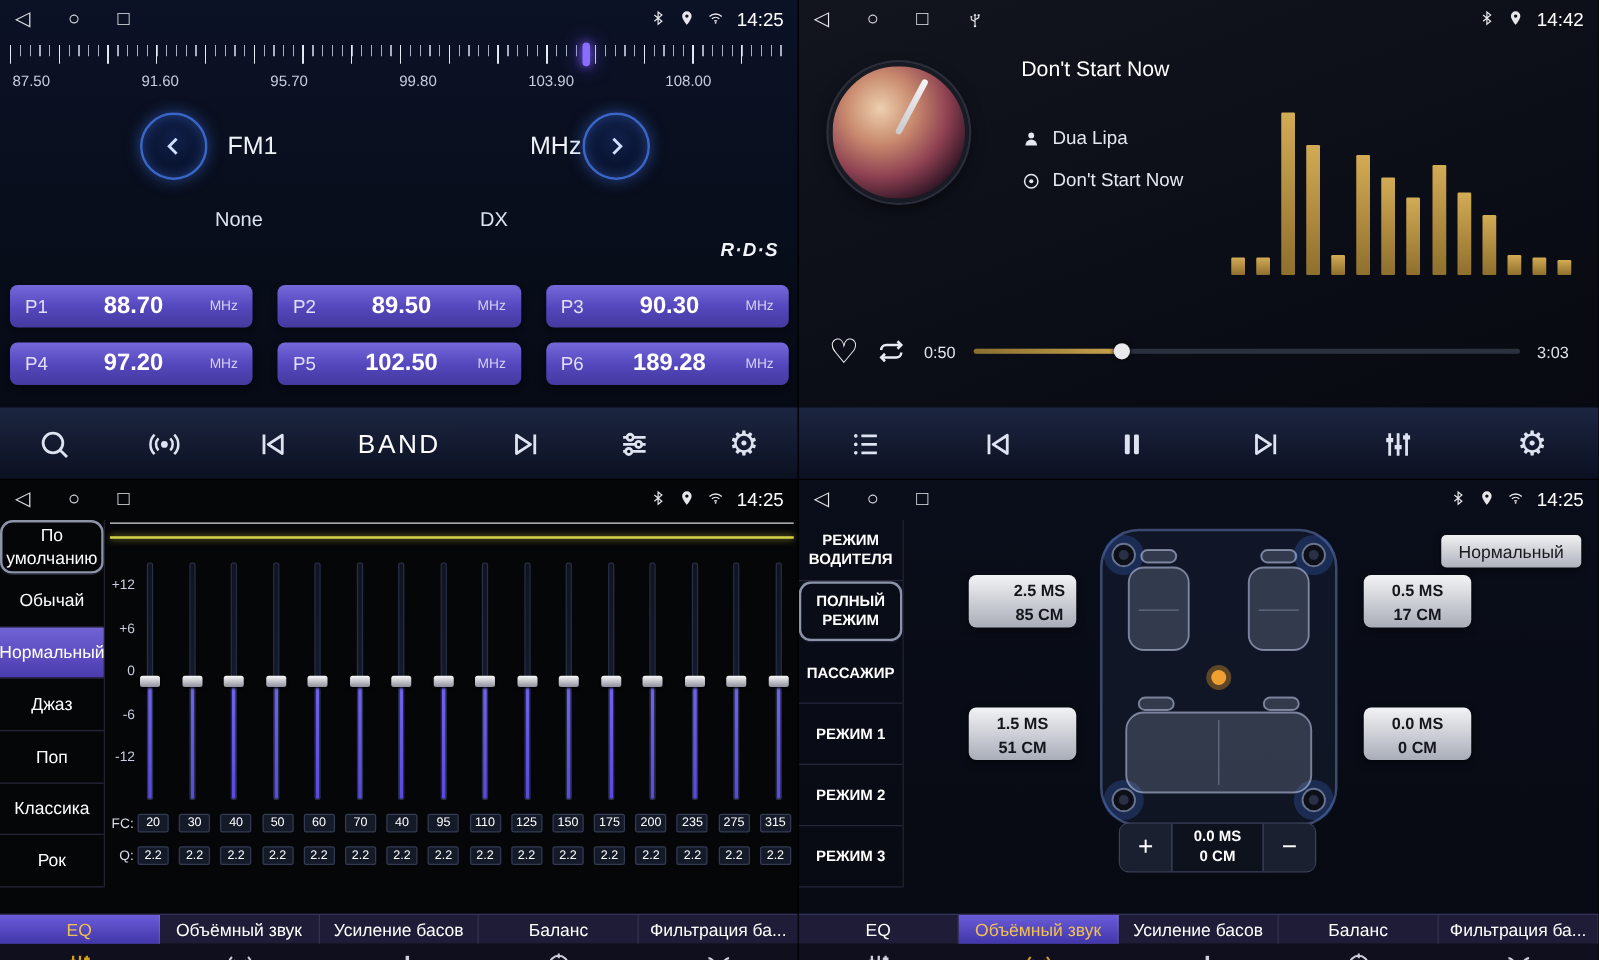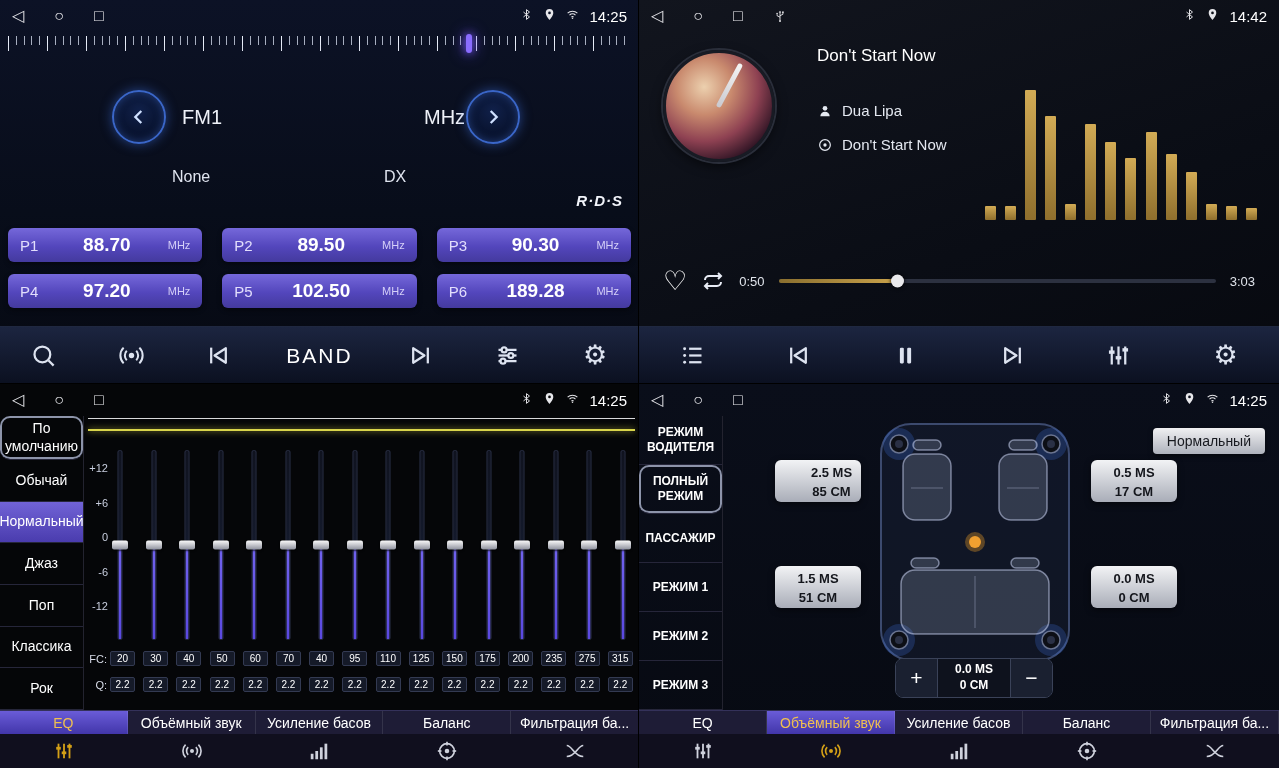--- a/index.html
+++ b/index.html
@@ -87,21 +87,21 @@
   .slider { width:20px; position:relative; cursor:pointer; }
   .slider .track { position:absolute; left:50%; transform:translateX(-50%); top:0; bottom:0; width:5px; border:1px solid #2a3048; border-radius:2px; background:linear-gradient(180deg,#10131f 0%,#141a2c 49%,#7163ee 51%,#5a48e0 100%); }
   .slider .handle { position:absolute; top:50%; left:50%; transform:translate(-50%,-50%); width:16px; height:9px; border-radius:2px; background:linear-gradient(180deg,#fafafa,#8f929e); box-shadow:0 1px 2px #000; }
   .value-row { display:flex; align-items:center; margin:11px 6px 0 0; }
   .row-label { width:26px; text-align:right; padding-right:3px; font-size:11px; color:#d8dce8; }
   .boxes { flex:1; display:flex; justify-content:space-between; }
   .vbox { width:25px; height:15px; line-height:14px; text-align:center; font-size:10px; background:#151a28; border:1px solid #333a52; border-radius:2px; color:#fff; }
 
   
   .tabbar { position:absolute; left:0; right:0; bottom:0; height:58px; }
-  .tab-labels { height:24px; display:flex; background:#1e1c36; border-top:1px solid #34315a; }
+  .tab-labels { height:24px; display:flex; background:#1e1c36; border-top:1px solid #34315a;margin-top:21px; }
   .tab-label { flex:1; display:flex; align-items:center; justify-content:center; font-size:14px; color:#fff; border-right:1px solid rgba(255,255,255,.1); cursor:pointer; white-space:nowrap; overflow:hidden; }
   .tab-label.selected { background:linear-gradient(180deg,#6a5cd8,#4236aa); color:#f0c050; }
   .tab-icons { height:34px; display:flex; background:#100f1e; }
   .tab-icon { flex:1; display:flex; align-items:center; justify-content:center; color:#cfd2dd; cursor:pointer; }
   .tab-icon svg { width:22px; height:22px; }
   .tab-icon.active { color:#d4a017; }
 
   
   .preset-pill { position:absolute; right:14px; top:44px; height:26px; padding:0 14px; border:none; border-radius:4px; background:linear-gradient(180deg,#f0f0f2,#aeb2bc); color:#17191f; font-size:14px; cursor:pointer; box-shadow:0 2px 5px rgba(0,0,0,.5); }
   .car-wrap { position:absolute; left:236px; top:34px; width:200px; height:248px; }
@@ -145,20 +145,29 @@
         <span class="time">14:25</span>
       </div>
     </header>
 
     <div class="freq-scale">
       <div class="ruler">
         <div class="ticks-minor"></div>
         <div class="ticks-major"></div>
         <div class="pointer" style="left: 74%;"></div>
       </div>
+      <div class="scale-labels">
+
+      <span class="scale-label">87.50</span>
+          <span class="scale-label">91.60</span>
+          <span class="scale-label">95.70</span>
+          <span class="scale-label">99.80</span>
+          <span class="scale-label">103.90</span>
+          <span class="scale-label">108.00</span>
+        </div>
     </div>
 
     <div class="tune-area">
       <button class="tune-btn left">
         <svg viewBox="0 0 24 24" fill="none" stroke="currentColor" stroke-width="2.5">
             <path d="M14.5 5.5L8 12l6.5 6.5"></path>
           </svg>
       </button>
       <span class="band-label">FM1</span>
       <span class="unit-label">MHz</span>

